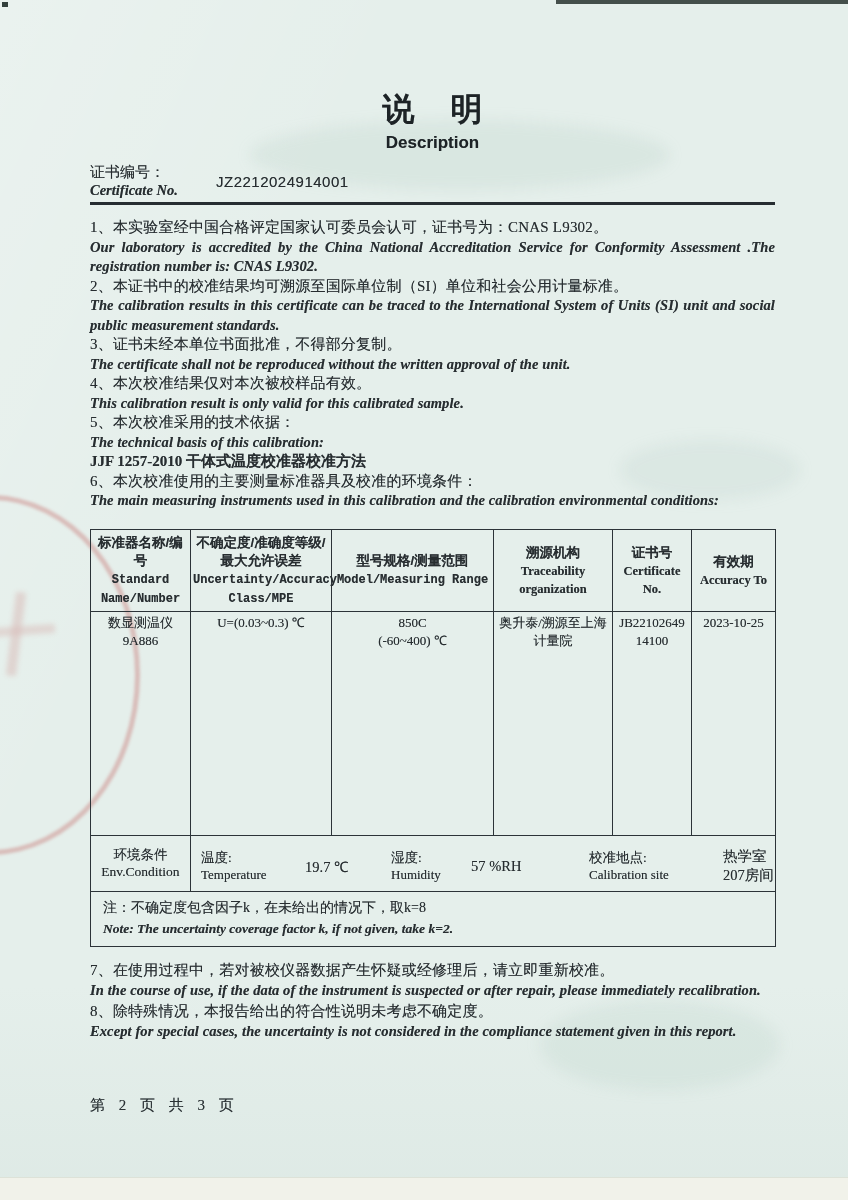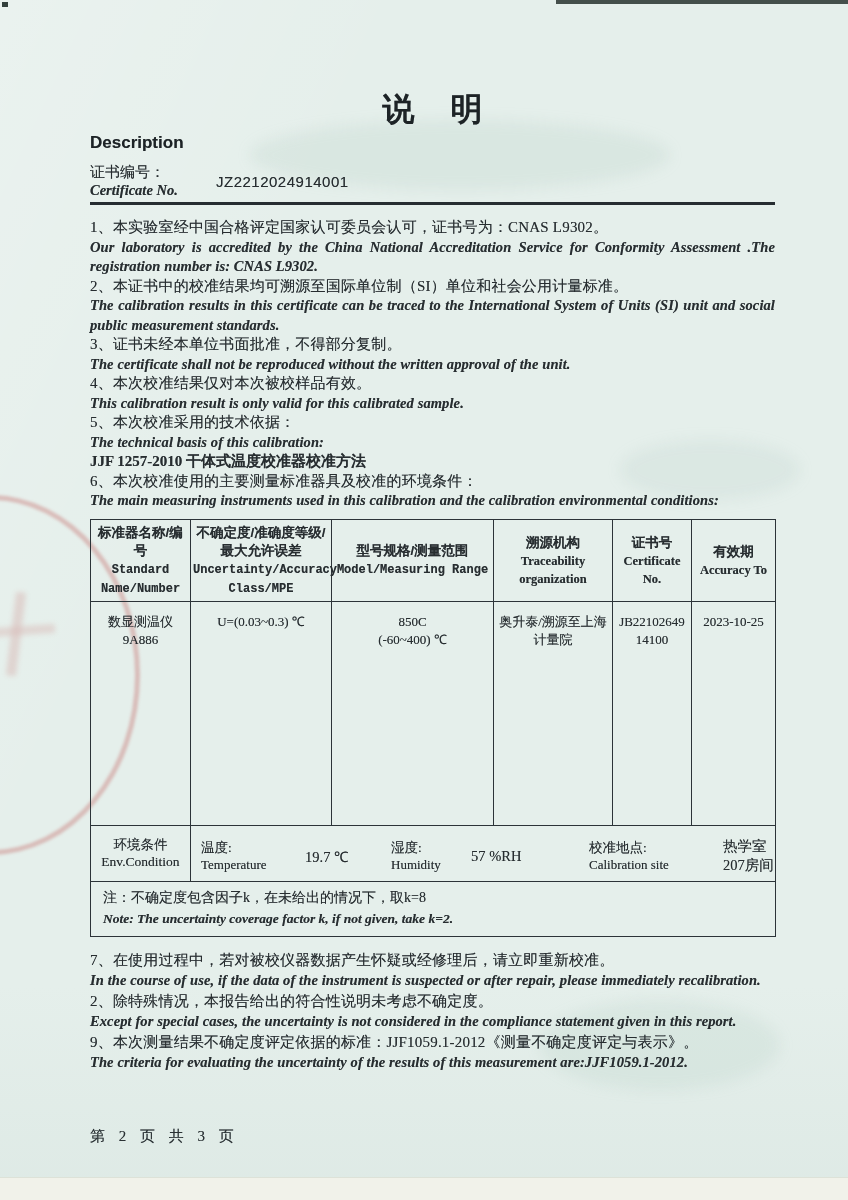--- a/index.html
+++ b/index.html
@@ -46,21 +46,21 @@
   }
 
   .content{position:relative;padding:0 73px 0 90px;}
 
   .title{
     text-align:center;margin-top:88px;
     font-size:32px;font-weight:bold;letter-spacing:14px;text-indent:14px;
     font-family:Liberation Serif, serif;color:#1d2326;
   }
   .subtitle{
-    text-align:left;margin-top:1px;
+    text-align:center;margin-top:1px;
     font-size:17px;font-weight:bold;
     font-family:"Liberation Sans", sans-serif;color:#1d2326;
   }
 
   .cert-block{display:flex;align-items:center;margin-top:10px;}
   .cert-labels{width:112px;}
   .cert-label-cn{font-size:15px;}
   .cert-label-en{font-size:14.5px;font-weight:bold;font-style:italic;}
   .cert-number{font-family:"Liberation Sans", sans-serif;font-size:15px;margin-left:14px;letter-spacing:.5px;}
   .divider{border-bottom:3px solid #262d31;margin-top:3px;}
@@ -68,29 +68,29 @@
   .clauses{margin-top:13px;}
   .clause-cn{font-size:15px;line-height:19.5px;letter-spacing:.2px;}
   .clause-en{
     font-size:14.5px;line-height:19.5px;font-weight:bold;font-style:italic;
     text-align:justify;letter-spacing:.1px;
   }
   .clause-extra{font-size:15px;line-height:19.5px;font-weight:bold;}
   .clauses.after .clause-cn,.clauses.after .clause-en{line-height:20.5px;}
 
   table.std{
-    width:100%;border-collapse:collapse;margin-top:8px;
+    width:100%;border-collapse:collapse;margin-top:18px;
     table-layout:fixed;
   }
   table.std td{border:1.6px solid var(--border);}
   .hcell{height:74px;text-align:center;vertical-align:middle;padding:3px 2px;}
   .h-cn{font-size:13.5px;font-weight:bold;font-family:"Liberation Sans", sans-serif;line-height:17px;}
   .h-en{font-size:12.5px;font-weight:bold;line-height:15.5px;}
   .h-en.mono{font-family:"Liberation Mono", monospace;font-size:12px;}
-  .dcell{height:224px;vertical-align:top;text-align:center;padding-top:11px;font-size:13px;line-height:18px;}
+  .dcell{height:224px;vertical-align:top;text-align:center;padding-top:2px;font-size:13px;line-height:18px;}
   .dcell .sub{display:block;}
   .dcell.breakall{word-break:break-all;padding-left:3px;padding-right:3px;}
   .ecell{height:56px;text-align:center;vertical-align:middle;font-size:13.5px;line-height:17px;}
   .env-grid{
     display:grid;grid-template-columns:104px 86px 80px 118px 134px 1fr;
     align-items:center;padding:4px 0 4px 10px;height:40px;
   }
   .env-label .cn{font-size:13.5px;line-height:17px;display:block;text-align:left;}
   .env-label .en{font-size:13px;line-height:17px;display:block;text-align:left;}
   .env-value{font-size:14.5px;text-align:left;}
@@ -249,26 +249,22 @@
         </tr>
       </tbody>
     </table>
 
     <div class="clauses after">
       <div>
         <div class="clause-cn">7、在使用过程中，若对被校仪器数据产生怀疑或经修理后，请立即重新校准。</div>
         <div class="clause-en">In the course of use, if the data of the instrument is suspected or after repair, please immediately recalibration.</div>
       </div>
       <div>
-        <div class="clause-cn">2、除特殊情况，本报告给出的符合性说明未考虑不确定度。</div>
+        <div class="clause-cn">8、除特殊情况，本报告给出的符合性说明未考虑不确定度。</div>
         <div class="clause-en">Except for special cases, the uncertainty is not considered in the compliance statement given in this report.</div>
-      </div>
-      <div>
-        <div class="clause-cn">9、本次测量结果不确定度评定依据的标准：JJF1059.1-2012《测量不确定度评定与表示》。</div>
-        <div class="clause-en">The criteria for evaluating the uncertainty of the results of this measurement are:JJF1059.1-2012.</div>
       </div>
     </div>
 
     <div class="footer">第 2 页  共 3 页</div>
 
   </div>
 
   <div class="scan-strip-bottom"></div>
 </div>
 

